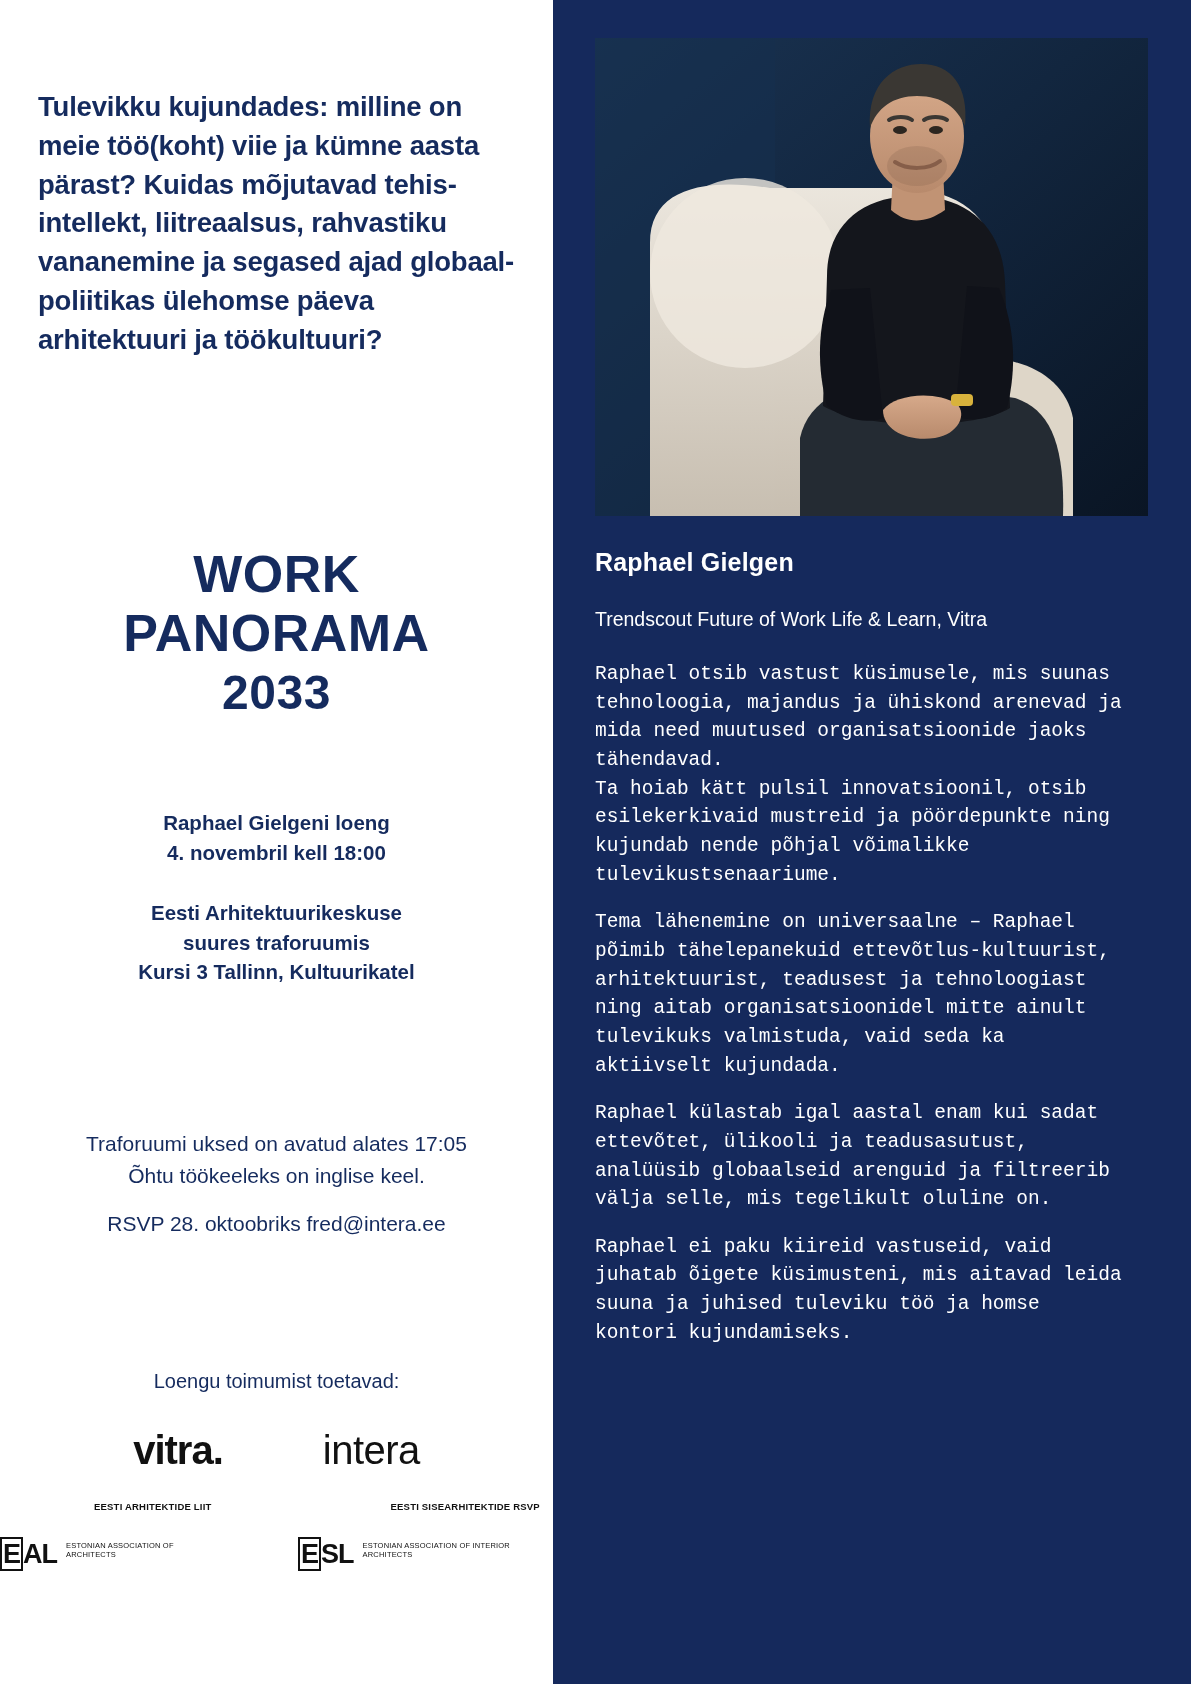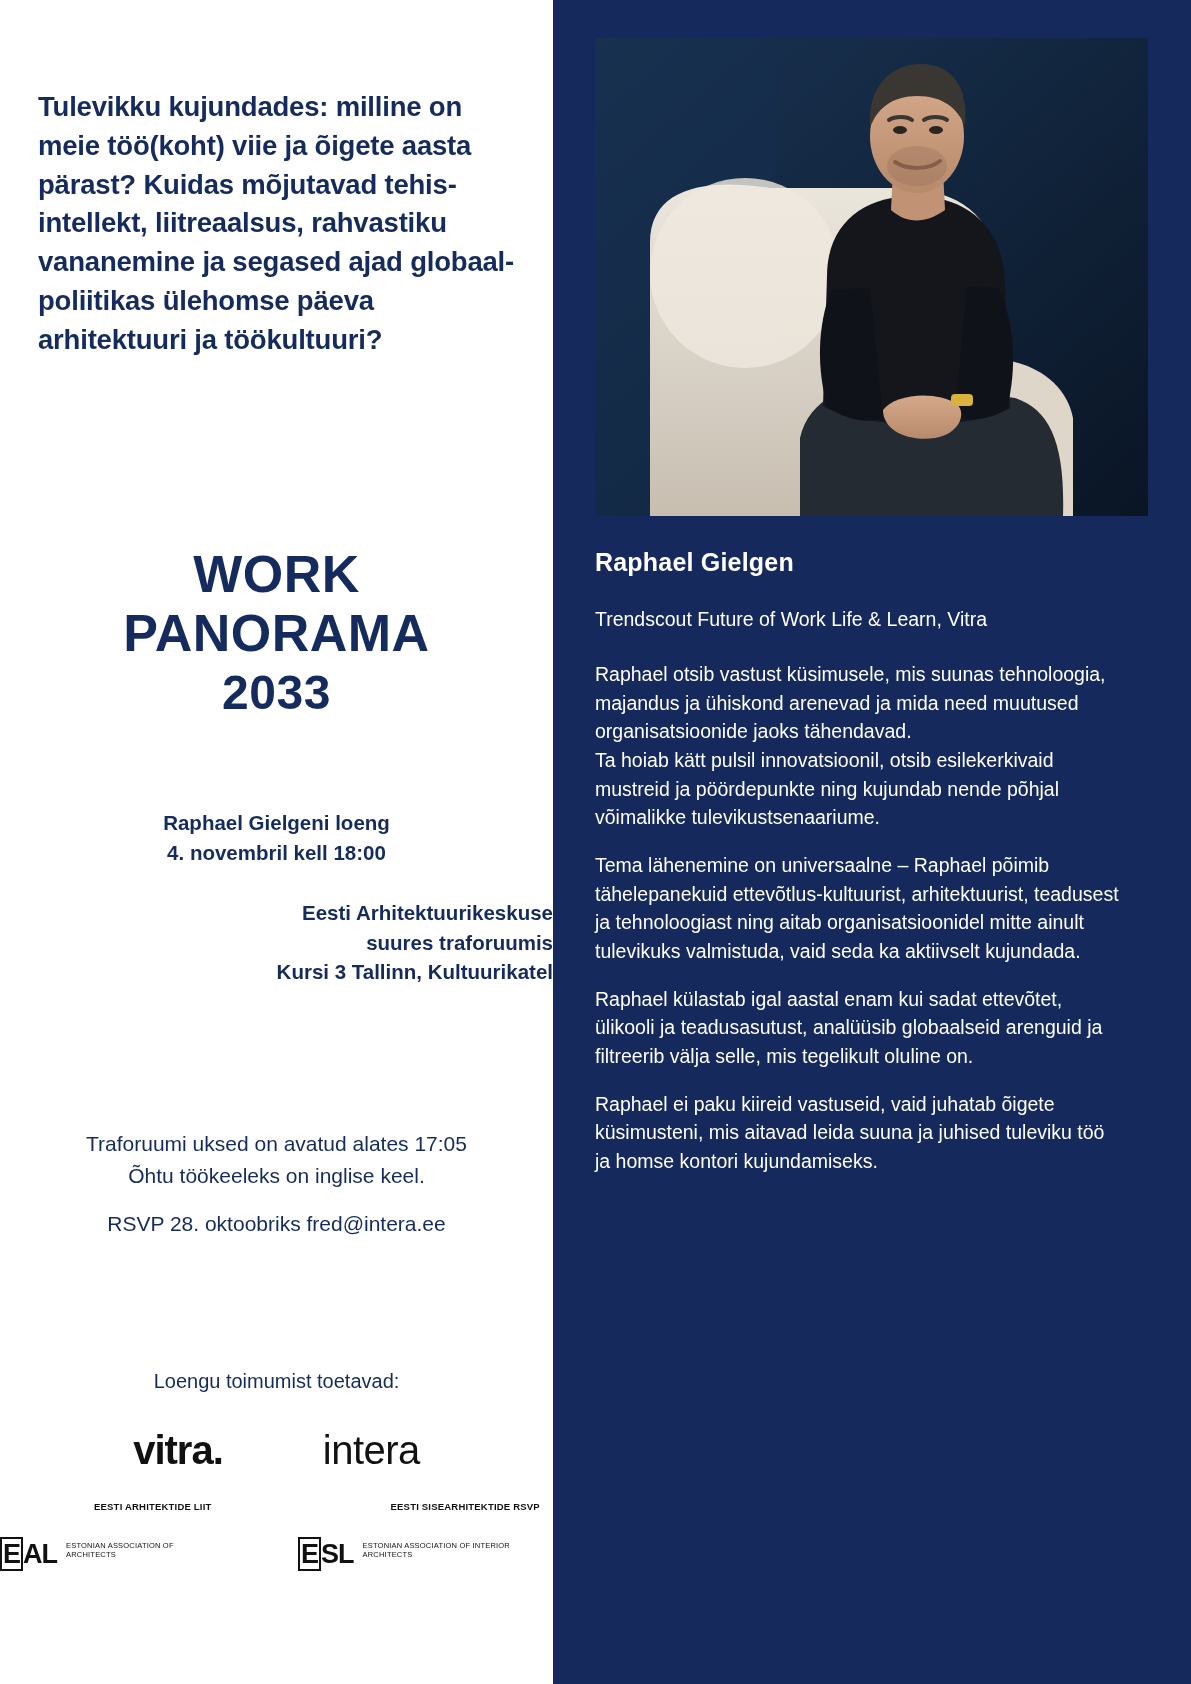--- a/index.html
+++ b/index.html
@@ -61,21 +61,21 @@
     text-align:center;
     color:#152b5e;
     font-size:20.5px;
     font-weight:bold;
     line-height:1.45;
   }
   .venue-info {
     position:absolute;
     left:0; top:898px;
     width:553px;
-    text-align:right;
+    text-align:center;
     color:#152b5e;
     font-size:20.5px;
     font-weight:bold;
     line-height:1.45;
   }
 
   .doors-info {
     position:absolute;
     left:0; top:1128px;
     width:553px;
@@ -210,30 +210,30 @@
     color:#ffffff;
   }
   .bio {
     position:absolute;
     left:42px; top:660px;
     width:530px;
     font-size:19.5px;
     line-height:1.47;
     color:#ffffff;
   }
-  .bio p { margin-bottom:19px; }
+  .bio p { margin-bottom:19px;font-family:Liberation Mono, monospace; }
 </style>
 </head>
 <body>
 
 <div class="poster">
 
   <div class="left">
 
-    <div class="headline">Tulevikku kujundades: milline on meie töö(koht) viie ja õigete aasta pärast? Kuidas mõjutavad tehis-intellekt, liitreaalsus, rahvastiku vananemine ja segased ajad globaal-poliitikas ülehomse päeva arhitektuuri ja töökultuuri?</div>
+    <div class="headline">Tulevikku kujundades: milline on meie töö(koht) viie ja kümne aasta pärast? Kuidas mõjutavad tehis-intellekt, liitreaalsus, rahvastiku vananemine ja segased ajad globaal-poliitikas ülehomse päeva arhitektuuri ja töökultuuri?</div>
 
     <div class="title-block">
       <div class="title-l1">WORK</div>
       <div class="title-l2">PANORAMA</div>
       <div class="title-l3">2033</div>
     </div>
 
     <div class="lecture-info" style="white-space: pre-line;">Raphael Gielgeni loeng
 4. novembril kell 18:00</div>
     <div class="venue-info" style="white-space: pre-line;">Eesti Arhitektuurikeskuse

